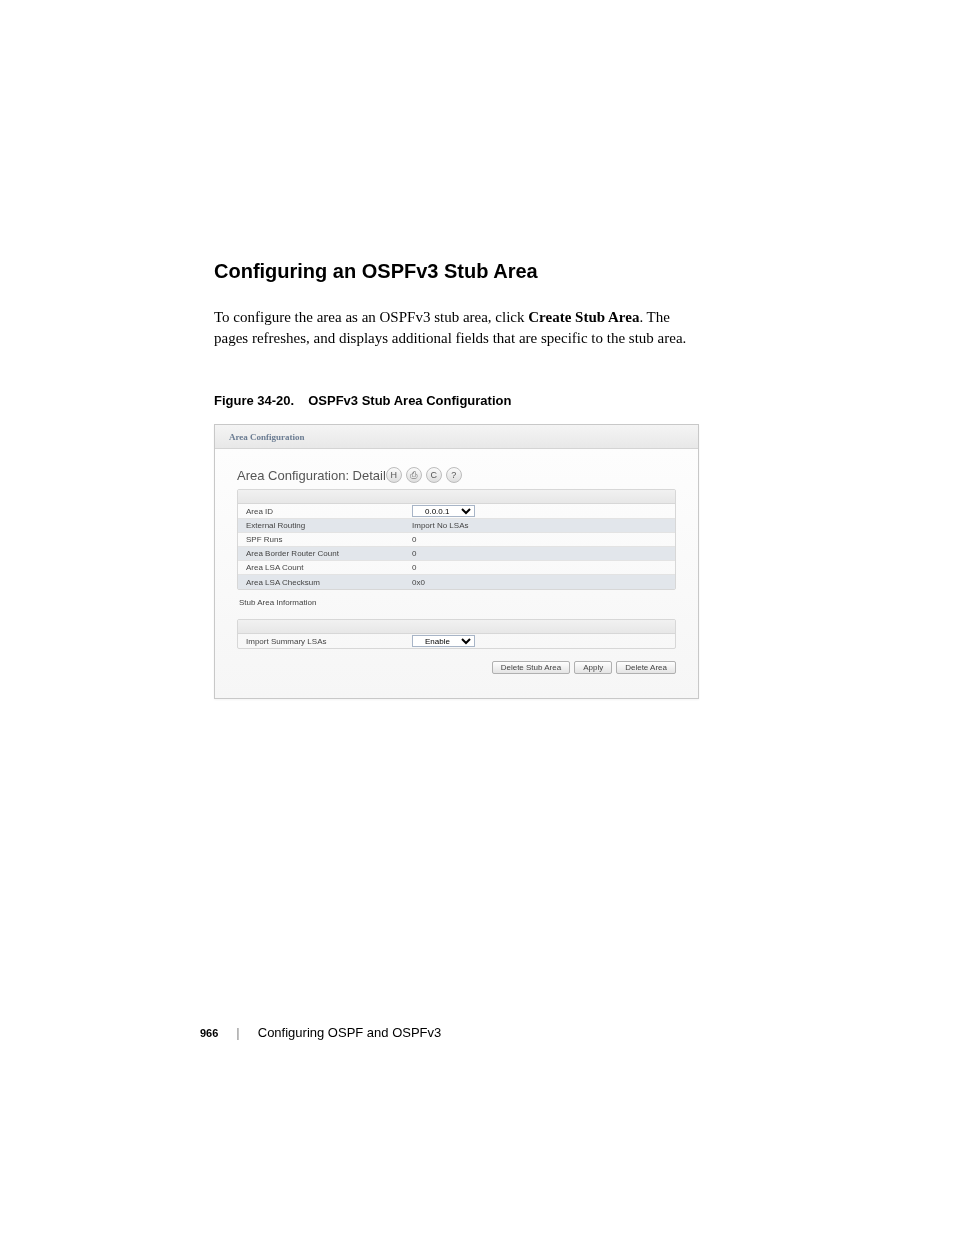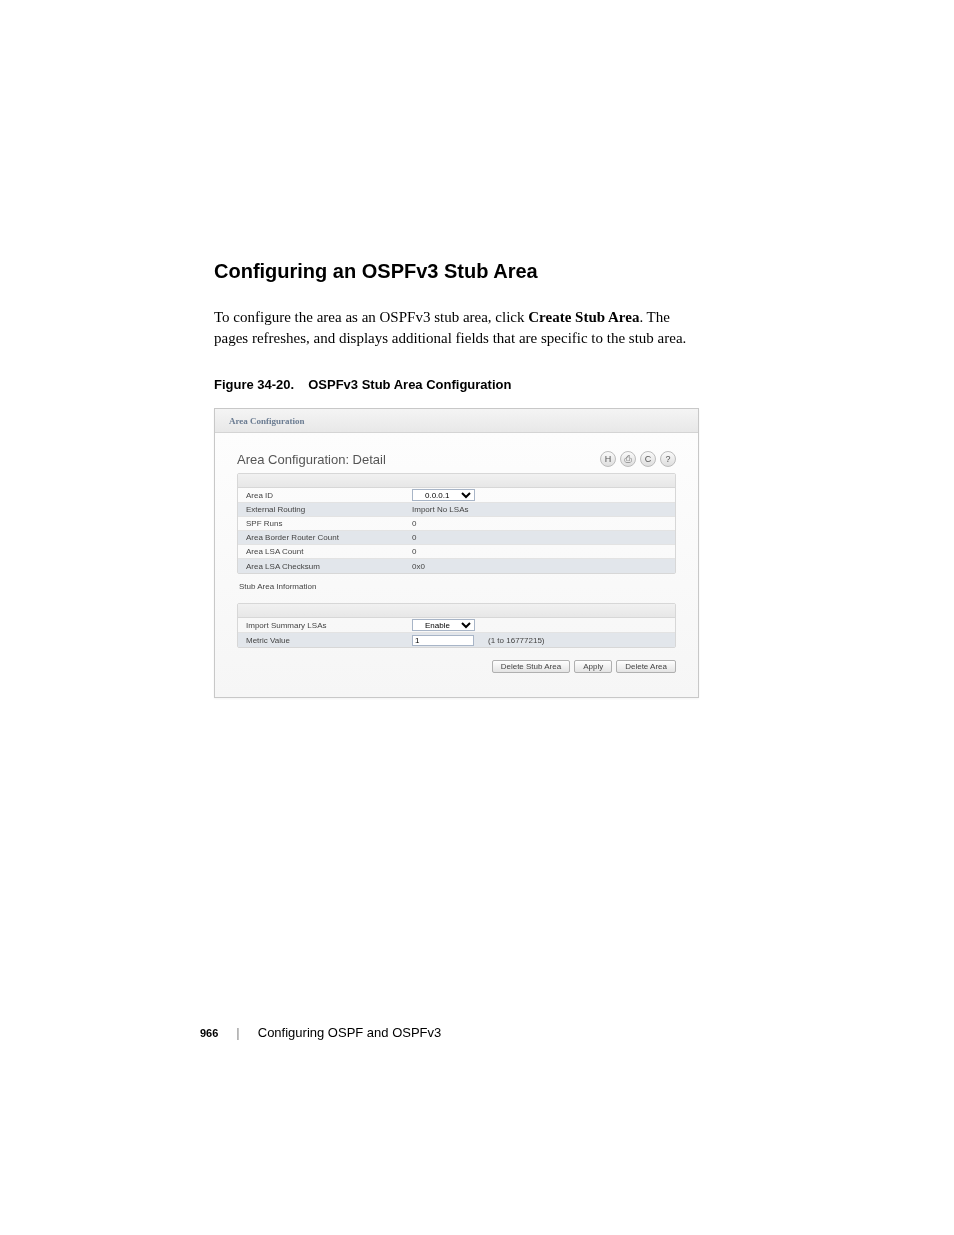--- a/index.html
+++ b/index.html
@@ -16,21 +16,21 @@
   }
   .heading {
     font-family: Arial, Helvetica, sans-serif;
     font-weight: bold;
     font-size: 20px;
     margin-bottom: 24px;
   }
   .body-text {
     font-size: 15px;
     line-height: 1.4;
-    margin-bottom: 28px;
+    margin-bottom: 44px;
   }
   .body-text .bold { font-weight: bold; }
   .figure-caption {
     font-family: Arial, Helvetica, sans-serif;
     font-weight: bold;
     font-size: 13px;
     margin-bottom: 16px;
   }
   .figure-caption .gap { display: inline-block; width: 14px; }
 
@@ -55,21 +55,20 @@
     color: #6b7c92;
     padding: 2px 4px;
     font-family: Liberation Serif, serif;
   }
   .panel {
     padding: 18px 22px 24px 22px;
     background: linear-gradient(#fdfdfd, #f6f6f6);
   }
   .panel-header {
     display: flex;
-    justify-content: space-between;
     align-items: center;
   }
   .panel-title {
     font-size: 13px;
     color: #555;
     font-weight: normal;
   }
   .icon-row { display: flex; gap: 4px; }
   .circ-icon {
     width: 16px; height: 16px;
@@ -233,27 +232,20 @@
       <div class="section-box">
         <div class="sec-header-blank"></div>
         <div class="row">
           <div class="row-label">Import Summary LSAs</div>
           <div class="row-value">
             <select class="mini-select">
               <option>Enable</option>
             </select>
           </div>
         </div>
-        <div class="row alt">
-          <div class="row-label">Metric Value</div>
-          <div class="row-value">
-            <input class="mini-input" value="1" style="">
-            <span>(1 to 16777215)</span>
-          </div>
-        </div>
       </div>
 
       <div class="button-row">
         <button class="ui-btn">Delete Stub Area</button>
         <button class="ui-btn">Apply</button>
         <button class="ui-btn">Delete Area</button>
       </div>
     </div>
   </div>
 

